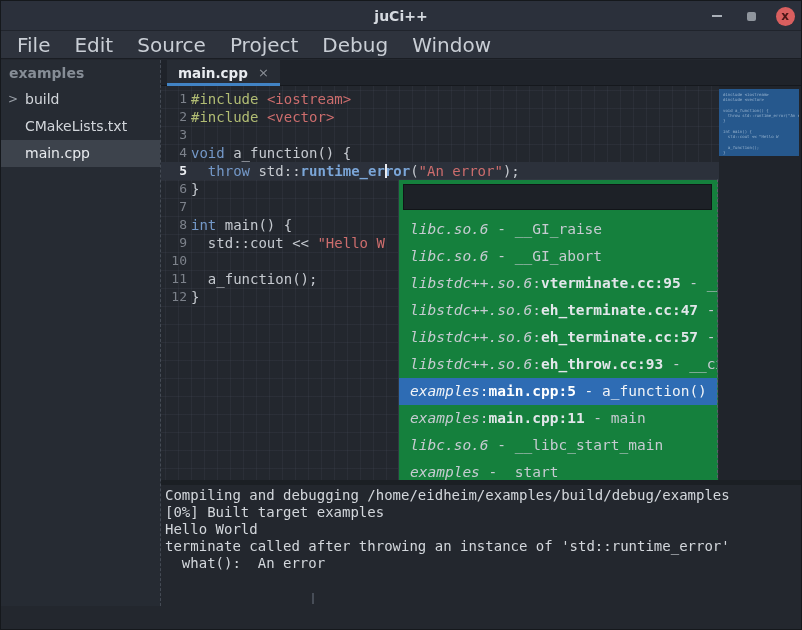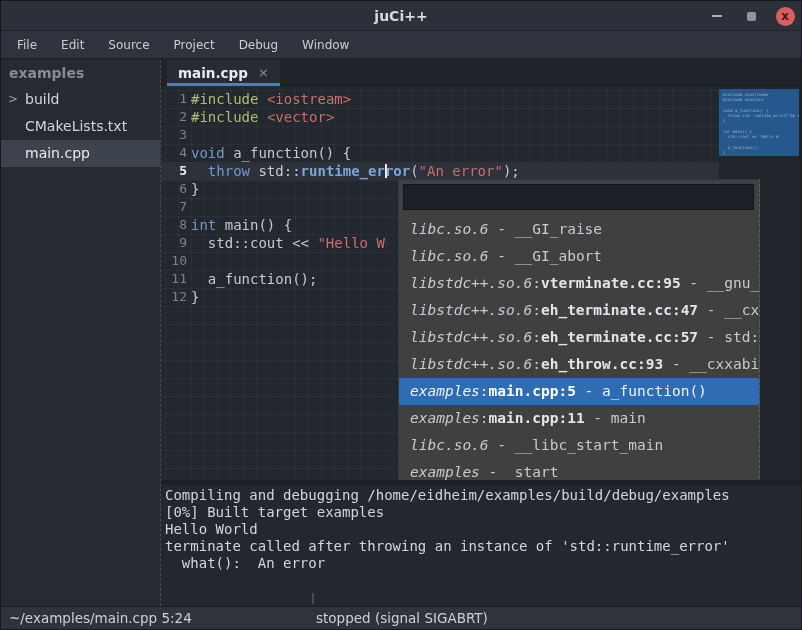--- a/index.html
+++ b/index.html
@@ -14,21 +14,21 @@
   .win-controls { position:absolute; right:6px; top:0; height:30px; display:flex; align-items:center; gap:14px; }
   .win-btn { width:20px; height:20px; display:flex; align-items:center; justify-content:center; cursor:default; }
   .minimize-glyph { width:10px; height:2px; background:#aab0b8; }
   .restore-glyph { width:9px; height:9px; background:#8f959d; border-radius:2px; }
   .close-circle { width:19px; height:19px; border-radius:50%; background:#d95f5f; color:#4a1616;
                   font-size:12px; font-weight:bold; line-height:19px; text-align:center; }
 
   
   #menubar { height:28px; background:#2e333d; display:flex; align-items:center; padding-left:4px;
              border-bottom:1px solid #1a1d23; }
-  .menu-item { padding:0 12px; font-size:12px; color:#c9ced5; line-height:28px; }
+  .menu-item { padding:0 12px; font-size:20px; color:#c9ced5; line-height:28px; }
 
   
   #content { position:absolute; top:59px; left:0; right:0; bottom:23px; display:flex; }
 
   #sidebar { width:160px; background:#262b33; border-right:1px dashed #454b55; position:relative; }
   #sidebar-header { height:26px; line-height:26px; padding-left:8px; font-size:14px; font-weight:bold; color:#868d96; }
   .tree-item { height:27px; line-height:27px; font-size:14px; color:#d2d6db; padding-left:24px; position:relative; }
   .tree-item.selected { background:#3d434c; color:#e8ebef; }
   .tree-chevron { position:absolute; left:7px; top:0; width:14px; color:#9aa0a8; font-size:12px; }
 
@@ -60,21 +60,21 @@
   #code .str { color:#cd6d6d; }
   #cursor { position:absolute; left:224px; top:78px; width:2px; height:14px; background:#e9ebef; }
 
   
   #minimap { position:absolute; right:0; top:0; width:82px; height:100%; background:#20242b; }
   #minimap-view { position:absolute; left:0; right:2px; top:3px; height:67px; background:#26588d; padding:3px 4px; overflow:hidden; }
   #minimap-view pre { font-family:"DejaVu Sans Mono", monospace; font-size:4px; line-height:5.3px;
                       color:rgba(212,228,243,0.6); white-space:pre; }
 
   
-  #backtrace { position:absolute; left:237px; top:93px; width:362px; height:304px; background:#404040;
+  #backtrace { position:absolute; left:237px; top:93px; width:320px; height:304px; background:#15803d;
                border:1px solid #313741; border-right:1px dashed #5a606a; overflow:hidden; z-index:5; }
   #backtrace-entry { position:absolute; left:4px; right:5px; top:4px; height:26px; background:#1d2127;
                      border:1px solid #111418; color:#c6cbd1; font-size:13px; padding:0 6px; outline:none; }
   #backtrace-list { position:absolute; left:0; right:0; top:36px; bottom:0; }
   .bt-row { height:27px; line-height:27px; padding-left:11px; font-size:14.5px; color:#c6cbd1; white-space:nowrap; overflow:hidden; }
   .bt-row .lib { font-style:italic; }
   .bt-row .loc { font-weight:bold; color:#e2e6ea; }
   .bt-row.selected { background:#2e6cb4; color:#f0f3f7; }
   .bt-row.selected .loc { color:#ffffff; }
 
@@ -200,18 +200,14 @@
 [0%] Built target examples
 Hello World
 terminate called after throwing an instance of 'std::runtime_error'
   what():  An error</pre>
         <div id="paned-handle"></div>
       </div>
 
     </div>
   </div>
 
-  <div id="statusbar">
-    <span id="status-location">~/examples/main.cpp 5:24</span>
-    <span id="status-debug">stopped (signal SIGABRT)</span>
-  </div>
 
 </div>
 
 </body></html>

